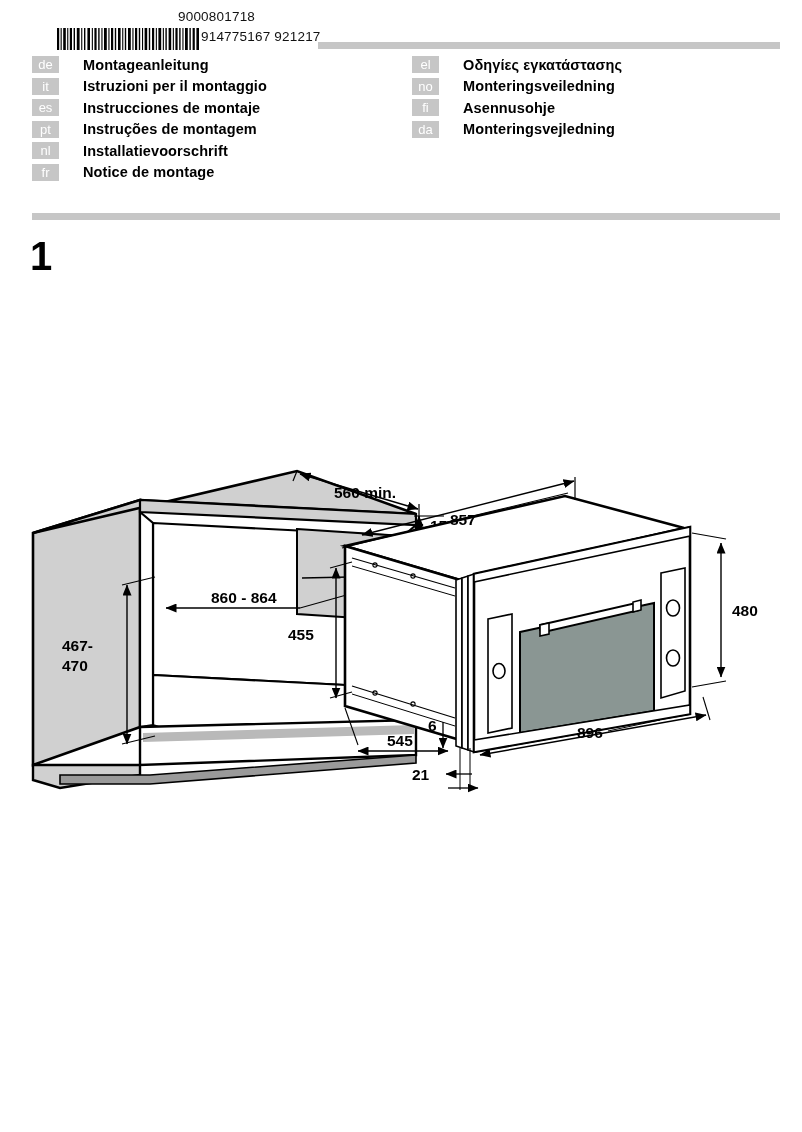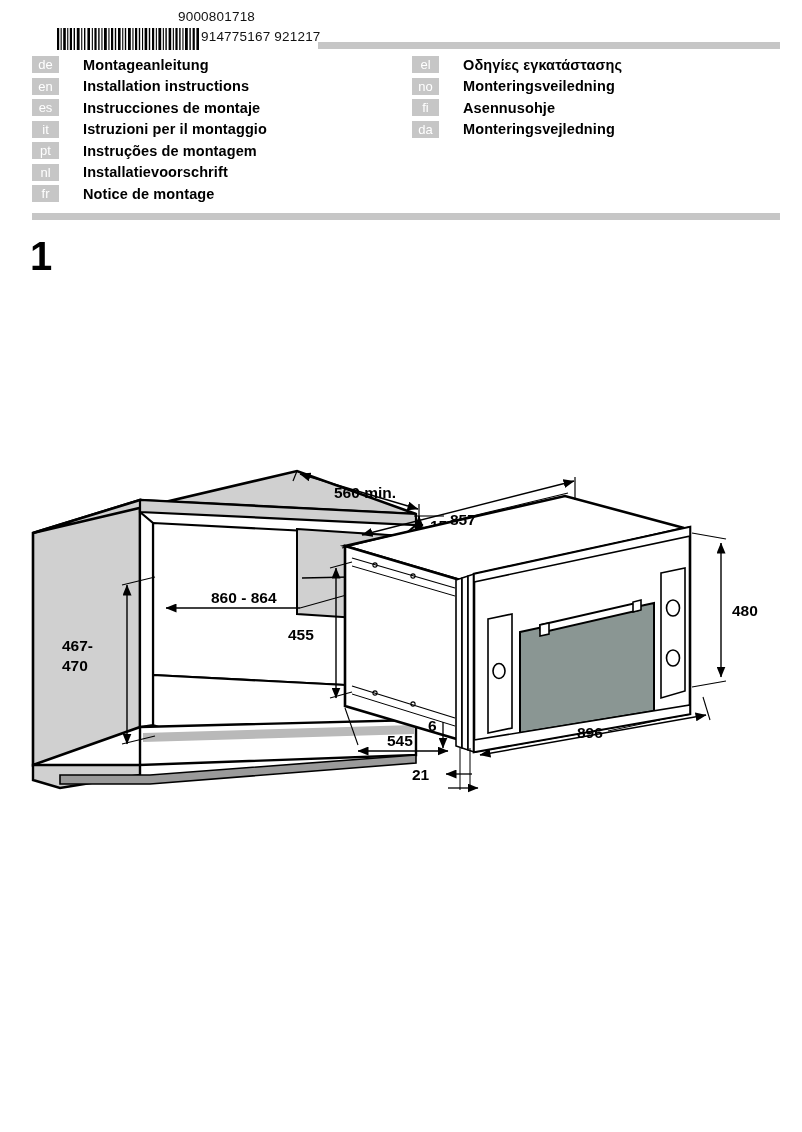--- a/index.html
+++ b/index.html
@@ -159,30 +159,26 @@
   </div>
 
   <div class="rule rule-top-right"></div>
 
   <div class="lang-col left">
     <div class="lang-row">
       <span class="lang-code">de</span>
       <span class="lang-name">Montageanleitung</span>
     </div>
     <div class="lang-row">
-      <span class="lang-code">en</span>
-      <span class="lang-name">Installation instructions</span>
+      <span class="lang-code">it</span>
+      <span class="lang-name">Istruzioni per il montaggio</span>
     </div>
     <div class="lang-row">
       <span class="lang-code">es</span>
       <span class="lang-name">Instrucciones de montaje</span>
-    </div>
-    <div class="lang-row">
-      <span class="lang-code">it</span>
-      <span class="lang-name">Istruzioni per il montaggio</span>
     </div>
     <div class="lang-row">
       <span class="lang-code">pt</span>
       <span class="lang-name">Instruções de montagem</span>
     </div>
     <div class="lang-row">
       <span class="lang-code">nl</span>
       <span class="lang-name">Installatievoorschrift</span>
     </div>
     <div class="lang-row">

